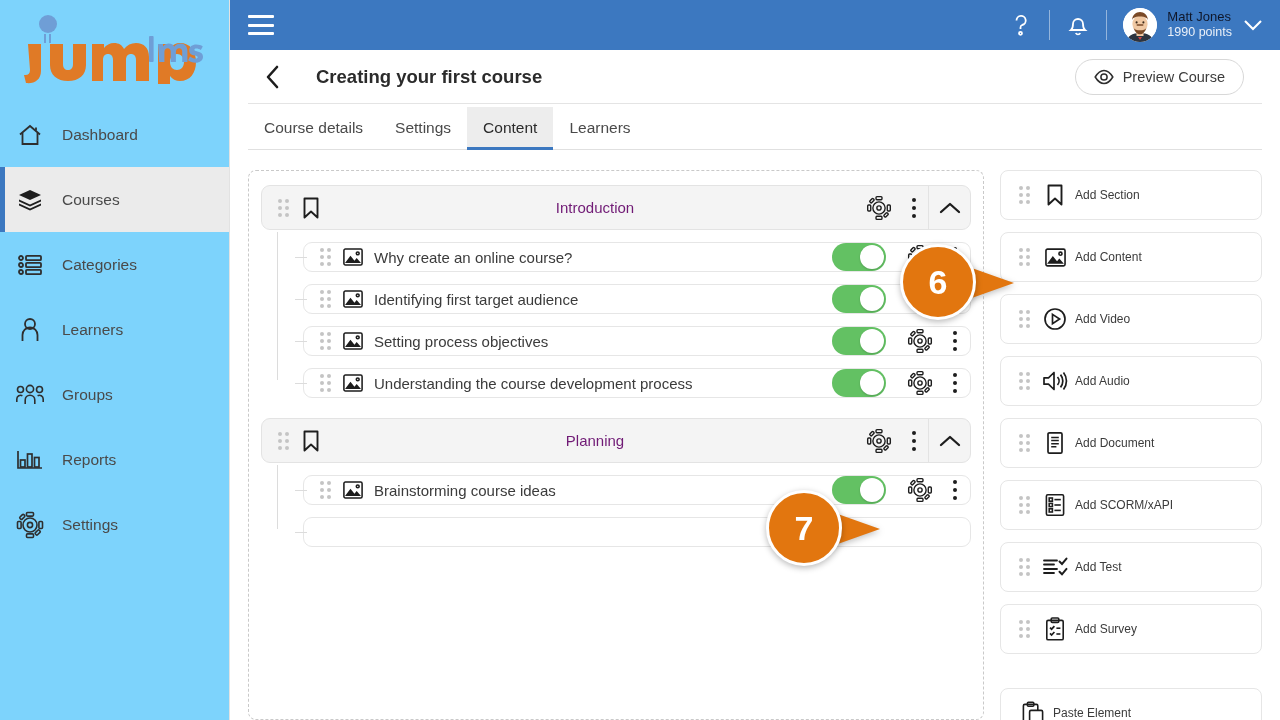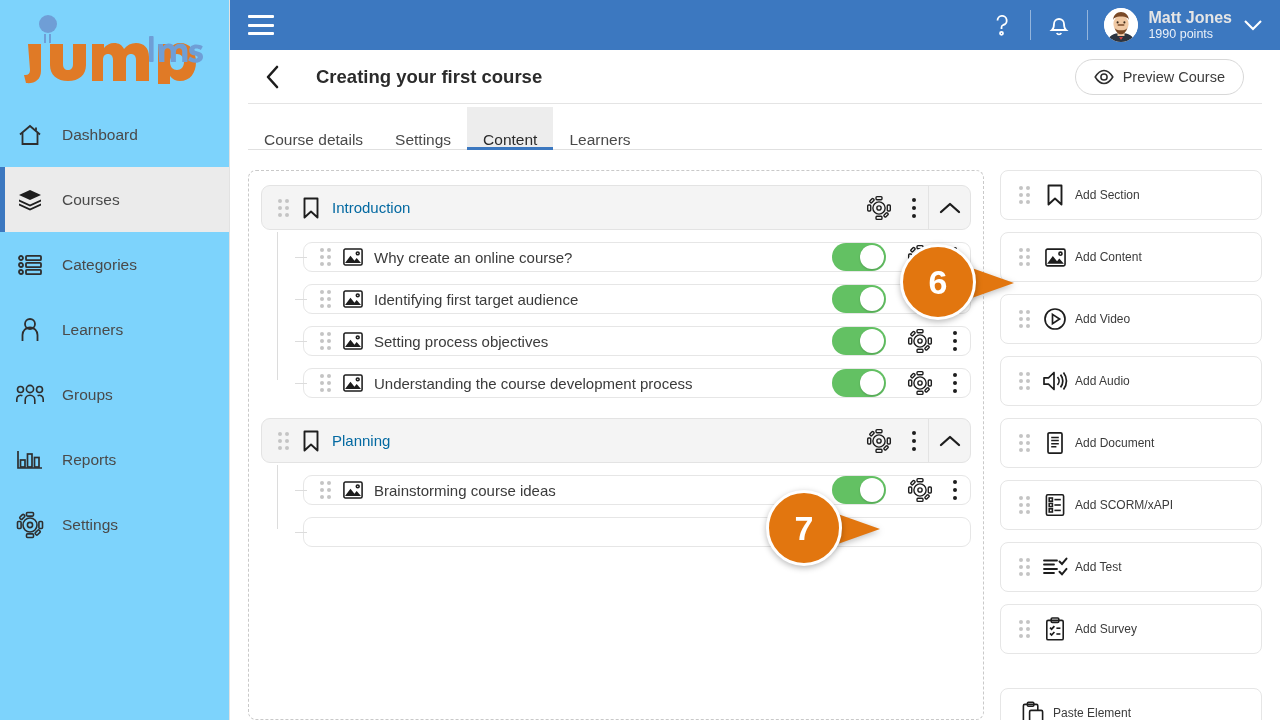--- a/index.html
+++ b/index.html
@@ -52,42 +52,42 @@
     padding: 0 10px 0 18px; flex: 0 0 50px; color: #fff;
   }
   .hamburger { width: 26px; height: 20px; display:flex; flex-direction:column; justify-content:space-between; cursor:pointer; }
   .hamburger span { display:block; height:3px; background:#fff; border-radius:1px; }
   .topbar-spacer { flex: 1 1 auto; }
   .tb-icon { width: 44px; height: 50px; display:flex; align-items:center; justify-content:center; cursor:pointer; }
   .tb-div { width:1px; height:30px; background:rgba(255,255,255,0.45); margin:0 6px; }
   .user-block { display:flex; align-items:center; gap:10px; padding:0 4px 0 10px; cursor:pointer; }
   .avatar { width:34px; height:34px; border-radius:50%; background:#fff; overflow:hidden; position:relative; flex:0 0 34px; }
   .user-text { line-height:1.15; }
-  .user-name { font-size:16px; font-weight:700; color:#e5e5e5; white-space:nowrap; }
+  .user-name { font-size:13px; font-weight:400; color:#0f172a; white-space:nowrap; }
   .user-points { font-size:12.5px; color:#eaf0f8; white-space:nowrap; }
   .caret { width:34px; height:50px; display:flex; align-items:center; justify-content:center; cursor:pointer; }
 
   
   .page-header {
     height: 54px; display:flex; align-items:center; padding: 0 18px 0 12px; gap:30px;
     border-bottom: 1px solid #e4e4e4; margin: 0 18px; flex:0 0 54px;
   }
   .back-btn { width:26px; height:26px; display:flex; align-items:center; justify-content:center; cursor:pointer; }
   .page-title { font-size:18.5px; font-weight:bold; color:#2b2b2b; }
   .ph-spacer { flex:1 1 auto; }
   .preview-btn {
     display:flex; align-items:center; gap:9px;
     border:1px solid #d8d8d8; border-radius:19px; height:36px; padding:0 18px;
     background:#fff; font-size:14.5px; color:#3c3c3c; cursor:pointer;
   }
 
   
   .tabs { display:flex; align-items:flex-end; height:46px; margin:0 18px; border-bottom:1px solid #e0e0e0; flex:0 0 46px; }
   .tab {
-    padding: 0 16px; height:42px; display:flex; align-items:flex-end;
+    padding: 0 16px; height:42px; display:flex; align-items:center;
     font-size:15.5px; color:#4a4a4a; cursor:pointer; position:relative;
   }
   .tab.active { background:#ededed; color:#2b2b2b; }
   .tab.active::after { content:""; position:absolute; left:0; right:0; bottom:-1px; height:3px; background:#3C78C0; }
 
   
   .content-area { flex:1 1 auto; display:flex; padding: 20px 18px 0 18px; gap: 16px; min-height:0; overflow:hidden; }
 
   
   .outline {
@@ -97,21 +97,21 @@
 
   .section-block { position:relative; }
   .section-head {
     display:flex; align-items:center; background:#f4f4f4; border:1px solid #e3e3e3;
     border-radius:9px; height:45px; padding-left:10px; margin-bottom: 6px;
   }
   .drag { width:22px; flex:0 0 22px; display:flex; align-items:center; justify-content:center; cursor:grab; }
   .drag-dots { display:grid; grid-template-columns: 4px 4px; grid-template-rows: 4px 4px 4px; gap:3px; }
   .drag-dots i { display:block; width:4px; height:4px; border-radius:50%; background:#c4c4c4; }
   .sec-icon { width:34px; flex:0 0 34px; display:flex; align-items:center; justify-content:center; }
-  .sec-title { font-size:15px; color:#0369a1; flex:1 1 auto; padding-left:4px; }
+  .sec-title { font-size:15px; color:#701a75; flex:1 1 auto; padding-left:4px;text-align:center; }
   .sec-gear { width:42px; flex:0 0 42px; display:flex; align-items:center; justify-content:center; cursor:pointer; }
   .sec-kebab { width:28px; flex:0 0 28px; display:flex; align-items:center; justify-content:center; cursor:pointer; }
   .sec-collapse {
     width:42px; flex:0 0 42px; align-self:stretch; display:flex; align-items:center; justify-content:center;
     border-left:1px solid #e3e3e3; cursor:pointer;
   }
 
   .children { padding-left: 18px; position:relative; }
   .children::before {
     content:""; position:absolute; left:16px; top:-4px; bottom:24px; width:1px; background:#dcdcdc;

